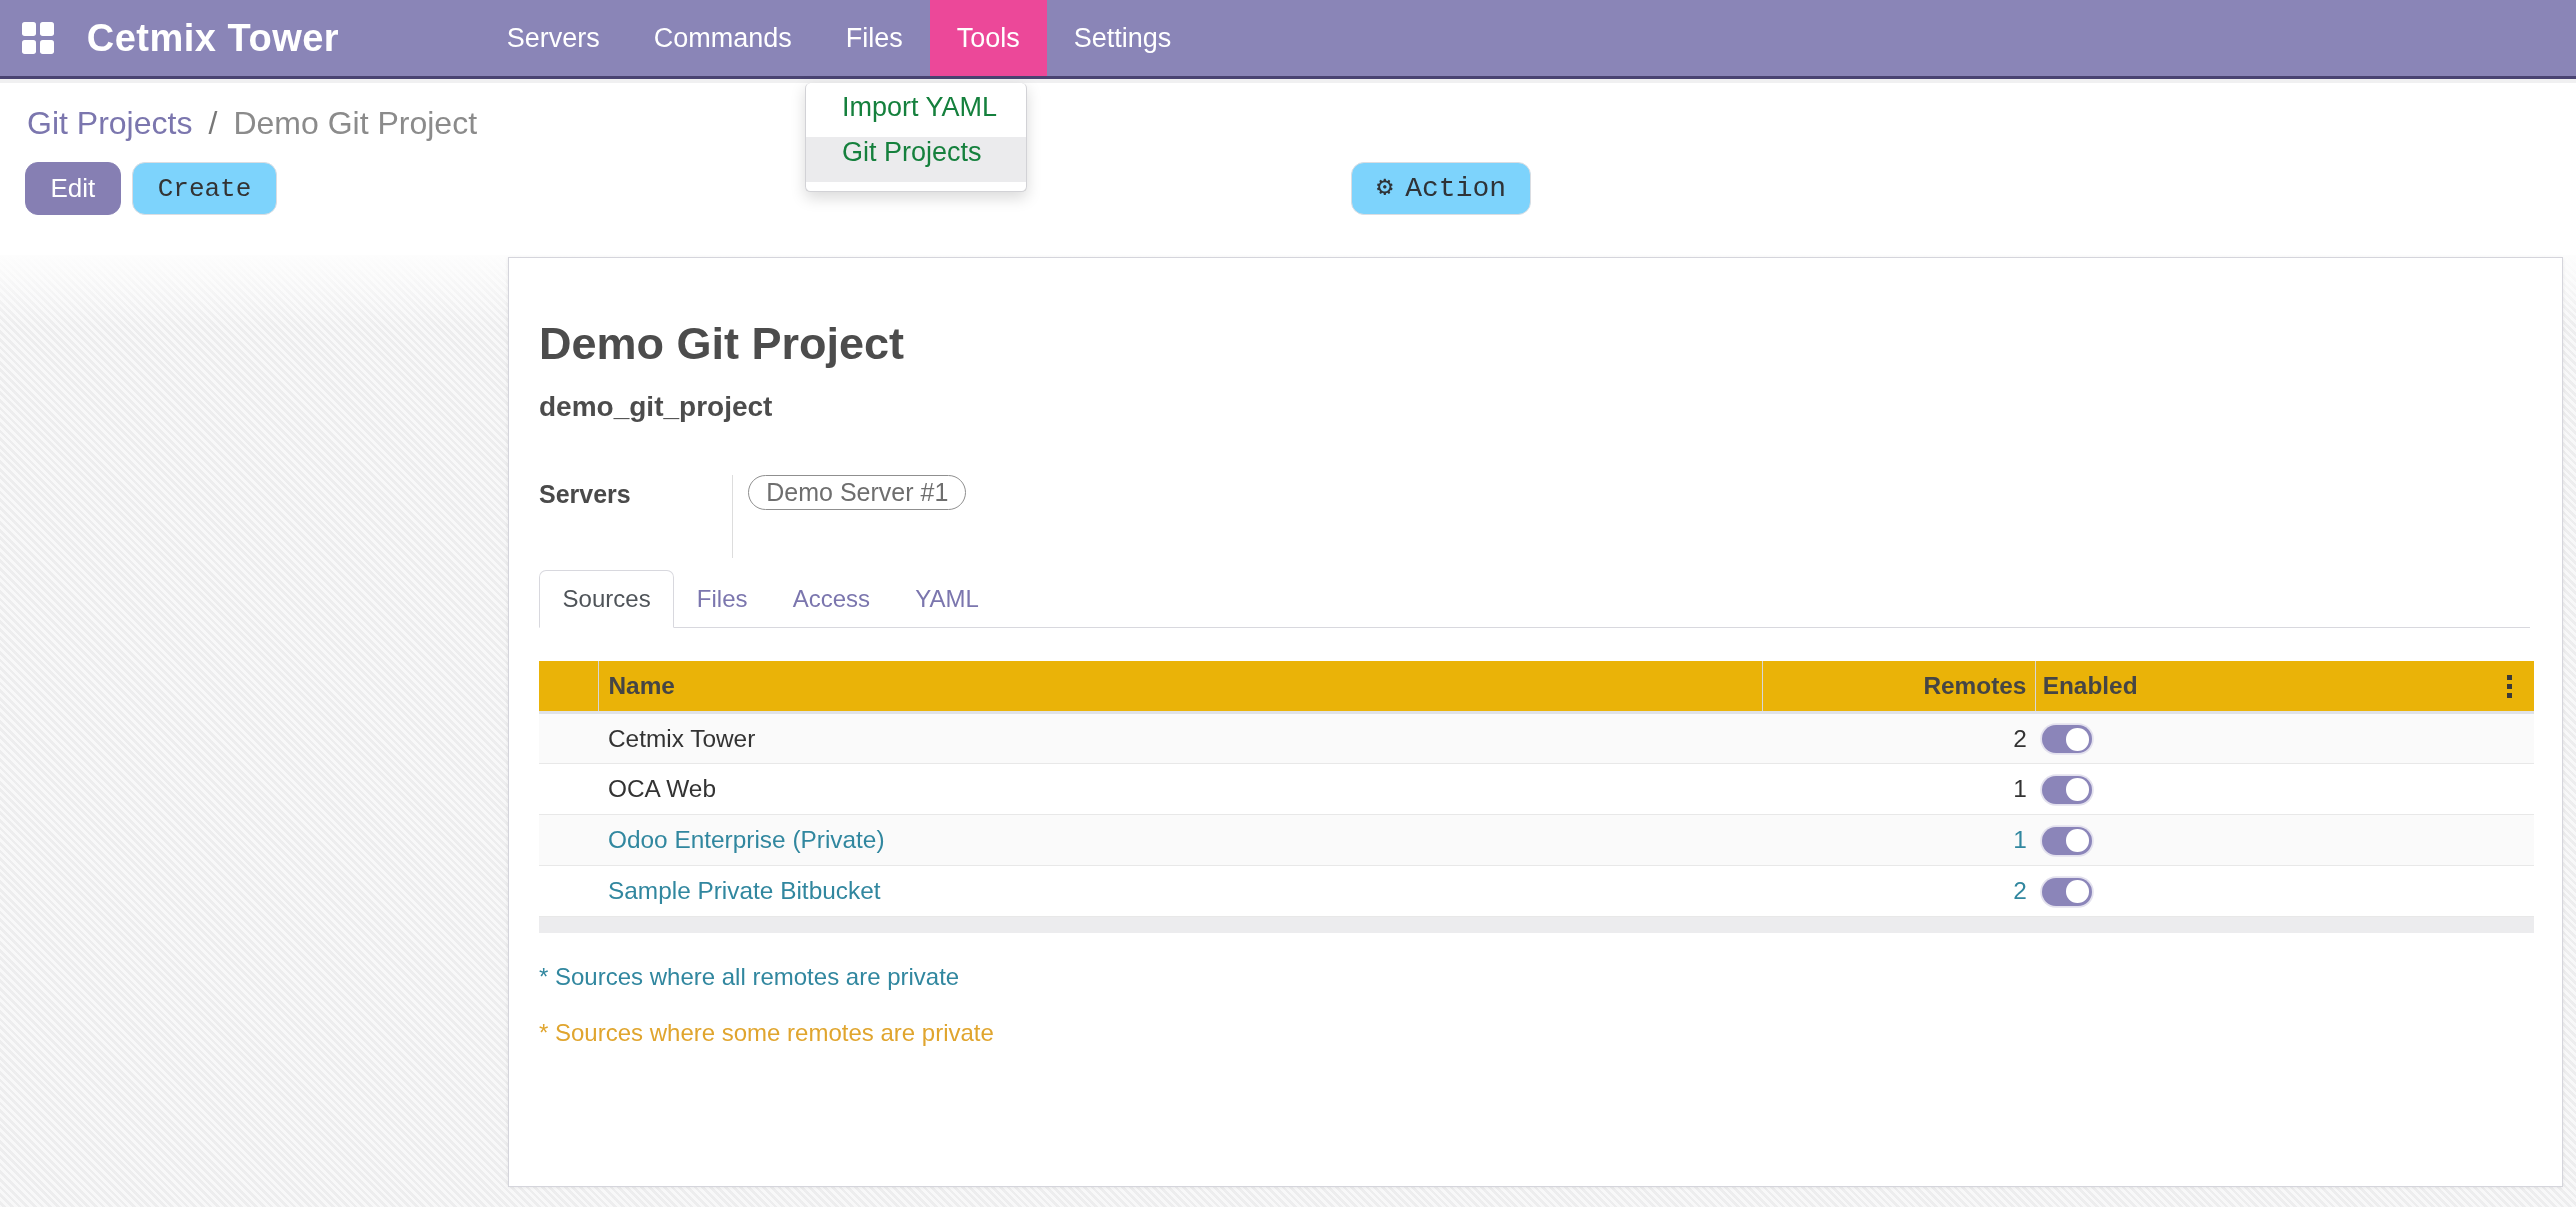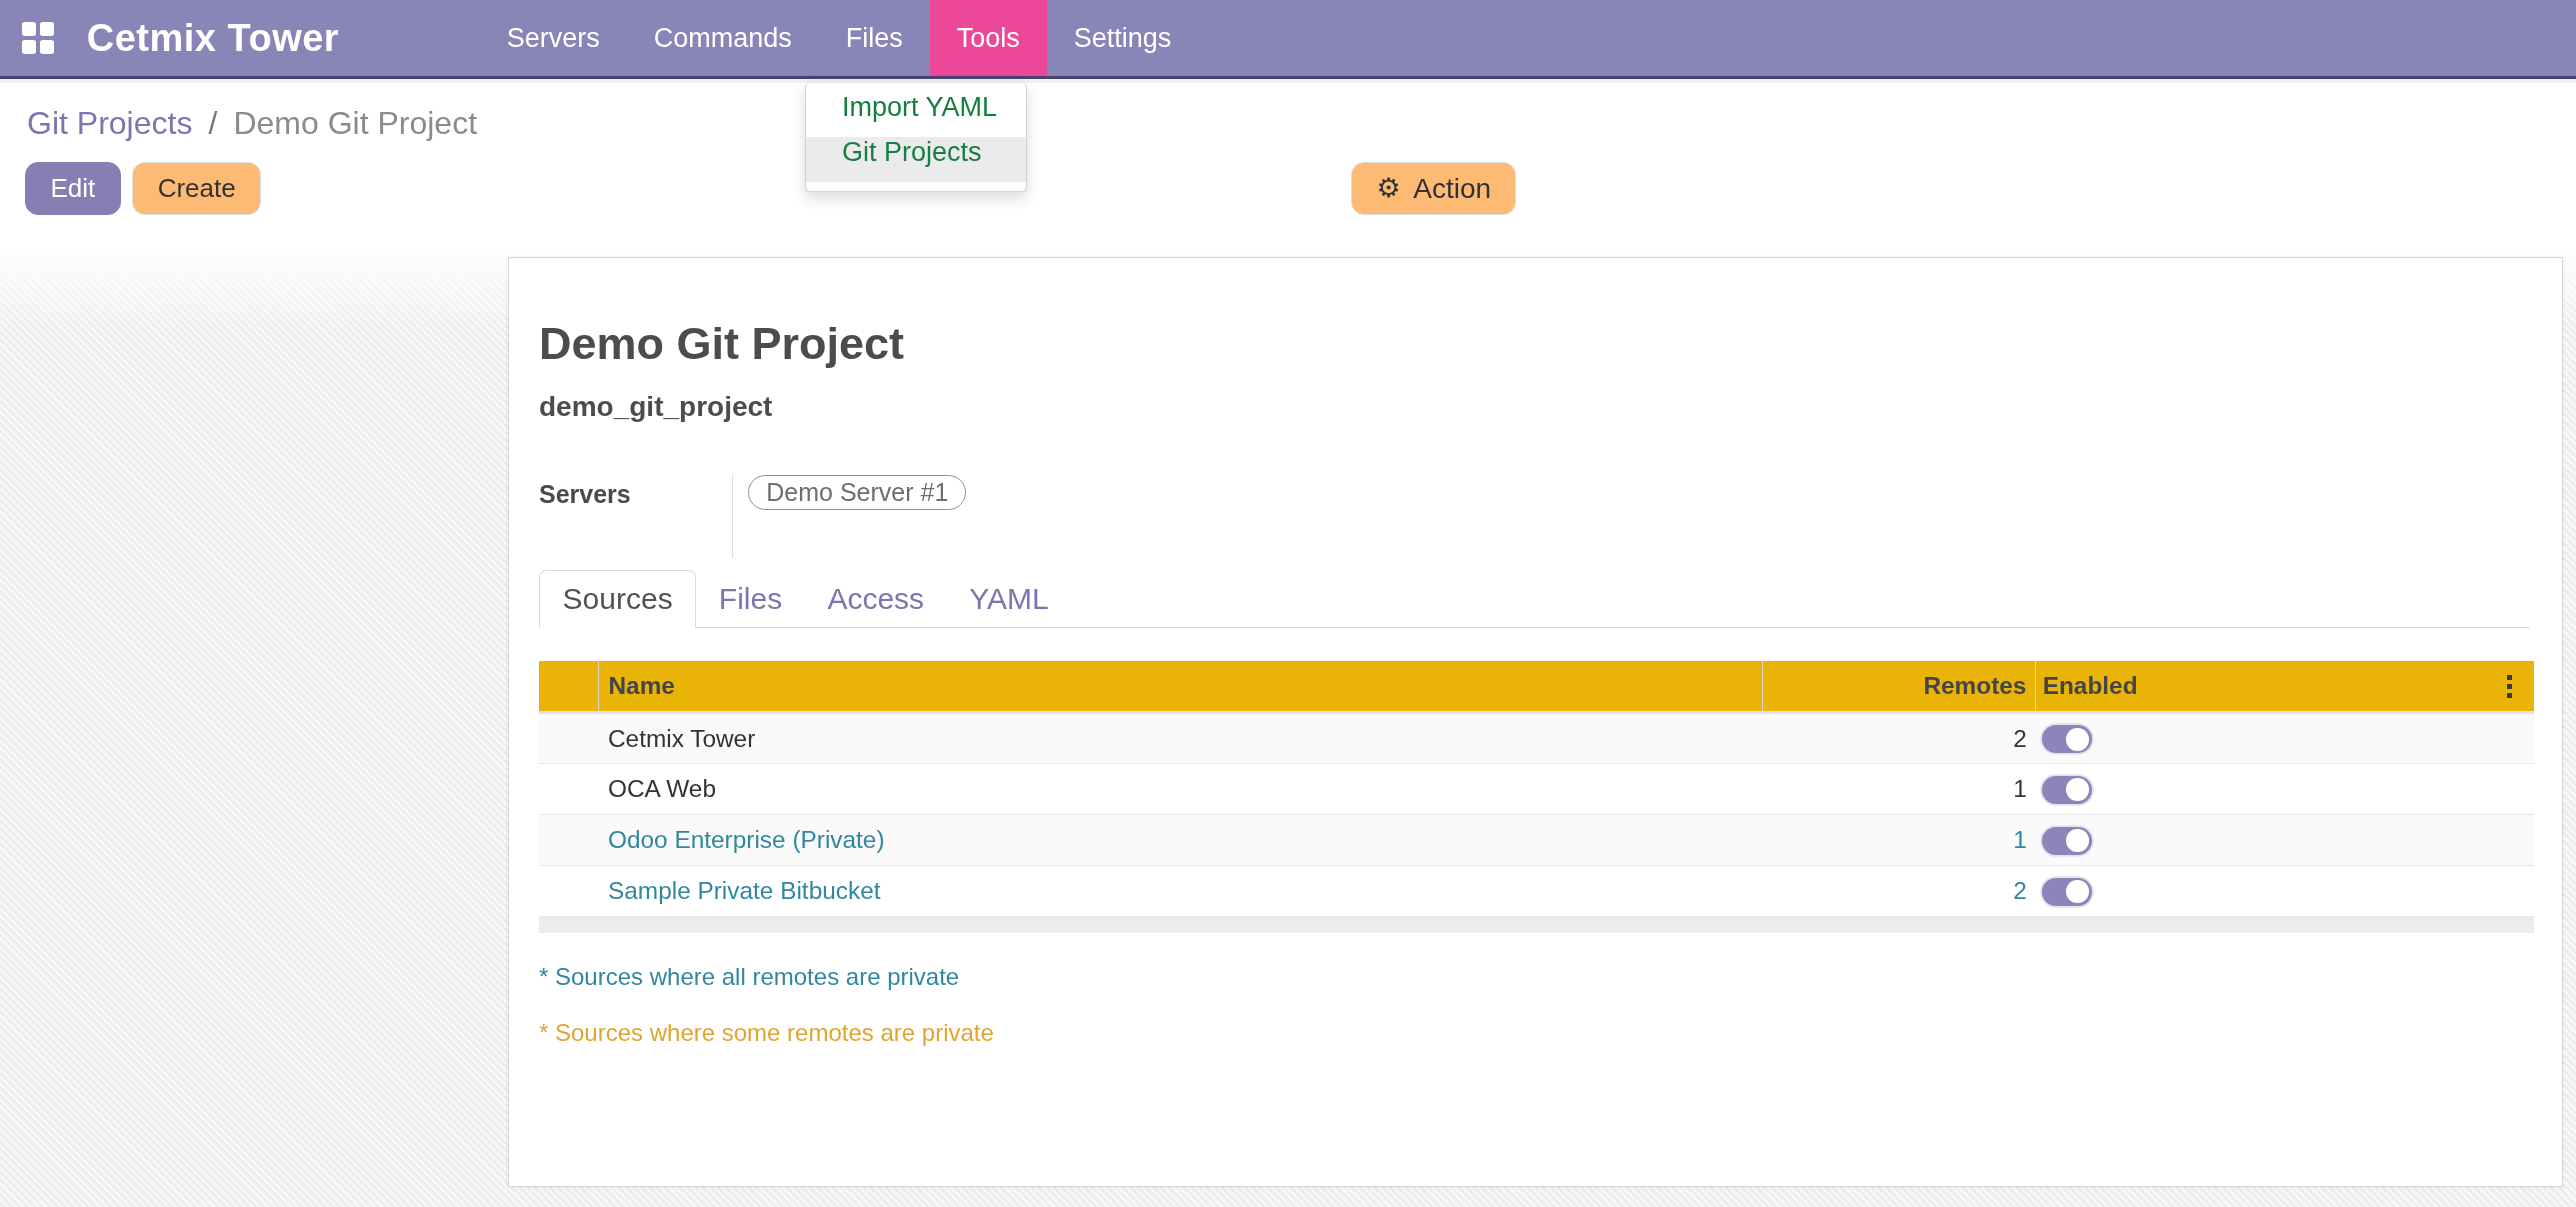--- a/index.html
+++ b/index.html
@@ -24,21 +24,21 @@
   
   #control { position:absolute; top:83px; left:0; right:0; height:172px; background:#fff; z-index:5; }
   .breadcrumb { position:absolute; top:21.7px; left:27px; font-size:32px; }
   .breadcrumb .bc-link { color:#7b76ae; cursor:pointer; }
   .breadcrumb .bc-sep { color:#777; padding:0 7.2px; }
   .breadcrumb .bc-current { color:#8b8b8b; }
   .cp-buttons { position:absolute; top:79px; left:25px; display:flex; gap:11.7px; }
   .btn { font-size:26px; border-radius:13px; padding:0 24.4px; height:53px;
     display:inline-flex; align-items:center; cursor:pointer; border:0.9px solid transparent; }
   .btn-primary { background:#867fb3; color:#fff; border-color:#867fb3; }
-  .btn-default { background:#fdba74; color:#333; border-color:#dadde2; }
+  .btn-default { background:#7dd3fc; color:#333; border-color:#dadde2;font-family:Liberation Mono, monospace; }
   .btn-action { position:absolute; top:79px; left:1351px; gap:12.6px; font-size:28px; color:#2f3337; }
   .gear-glyph { font-size:27px; line-height:1; }
 
   
   #tools-dropdown { position:absolute; top:83px; left:805px; width:222px; z-index:40;
     background:#fff; border:0.9px solid #d2d2d6; border-top:none; border-radius:5.4px;
     box-shadow:0 5.4px 14.4px rgba(0,0,0,.15); padding:9px 0; }
   .dd-item { height:45px; display:flex; align-items:flex-start; padding-left:36px;
     font-size:27px; color:#15803d; cursor:pointer; white-space:nowrap; }
   .dd-item.highlight { background:#ebebed; }
@@ -58,21 +58,21 @@
   .sheet-subtitle { font-size:28px; font-weight:700; color:#4c4c4c; margin-top:21.7px; }
 
   .field-row { display:flex; margin-top:52px; }
   .field-label { width:193px; font-size:25px; font-weight:700; color:#4a4a4a; padding-top:4.5px; }
   .field-value { border-left:0.9px solid #ddd; min-height:83px; padding-left:15.3px; }
   .tag-pill { display:inline-flex; align-items:center; height:35px; padding:0 17px;
     border:1.8px solid #8f8f8f; border-radius:902px; color:#6e6e6e; font-size:25px; cursor:pointer; }
 
   
   .tabs { display:flex; margin-top:10.8px; border-bottom:0.9px solid #d8d8de; height:59px; }
-  .tab { padding:0 22.6px; display:flex; align-items:center; font-size:30px;
+  .tab { padding:0 22.6px; display:flex; align-items:center; font-size:24px;
     color:#7b76ae; cursor:pointer; position:relative; top:0.9px; }
   .tab.active { background:#fff; color:#4f5459; border:0.9px solid #d8d8de;
     border-bottom:0.9px solid #fff; border-radius:7.2px 7.2px 0 0; }
 
   
   .table-wrap { margin-top:32.5px; position:relative; width:1995px; }
   table { border-collapse:collapse; table-layout:fixed; width:1995px; font-size:24.4px; color:#333; }
   thead th { background:#eab308; height:52px; font-weight:700; color:#454545;
     border-bottom:3.6px solid #dfe2e7; border-left:0.9px solid #d7d7d9; text-align:left; }
   thead th:first-child { border-left:none; }

